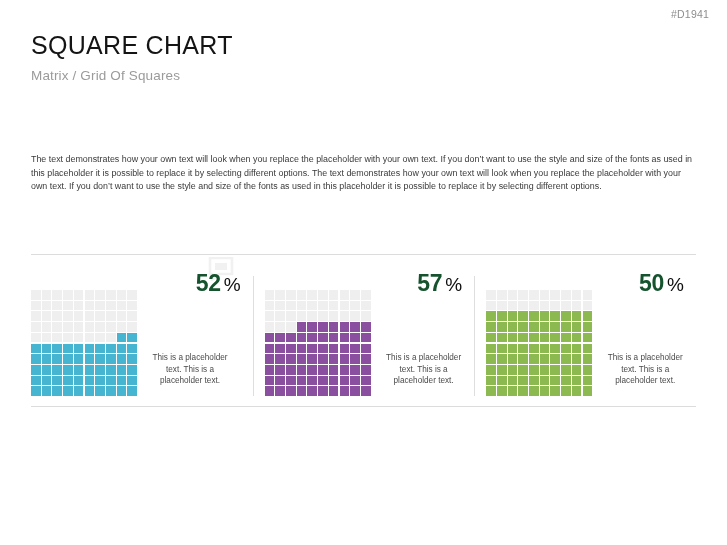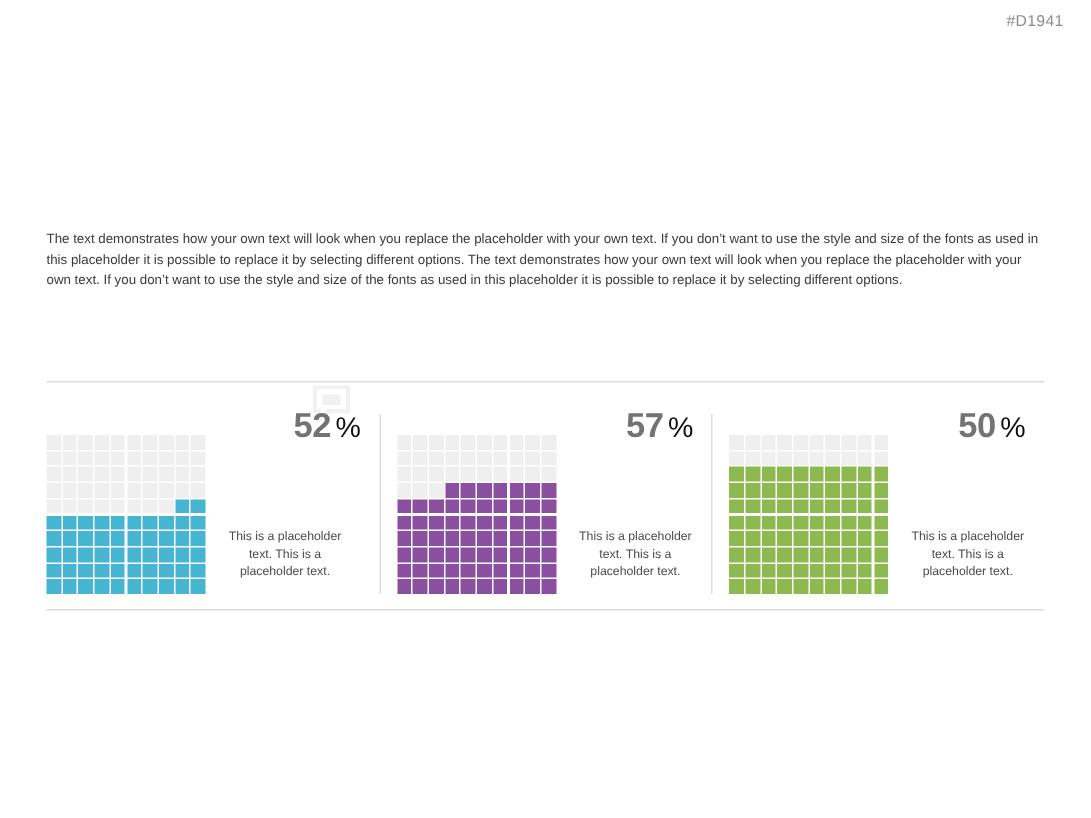--- a/index.html
+++ b/index.html
@@ -150,21 +150,21 @@
   .pct {
     position: absolute;
     top: -4px;
     right: 12px;
     white-space: nowrap;
     line-height: 1;
   }
   .pct-value {
     font-size: 23px;
     font-weight: 700;
-    color: #737373;
+    color: #14532d;
     letter-spacing: -0.3px;
   }
   .pct-sign {
     font-size: 19px;
     font-weight: 400;
     color: #0e0e0e;
     margin-left: 3px;
   }
   .panel-note {
     position: absolute;
@@ -176,20 +176,22 @@
     color: #4a4a4a;
     text-align: center;
   }
 </style>
 </head>
 <body>
 
 <div class="slide-id">#D1941</div>
 
 <div class="header">
+  <h1 class="page-title">SQUARE CHART</h1>
+  <div class="page-subtitle">Matrix / Grid Of Squares</div>
 </div>
 
 <div class="body-copy">The text demonstrates how your own text will look when you replace the placeholder with your own text. If you don’t want to use the style and size of the fonts as used in this placeholder it is possible to replace it by selecting different options. The text demonstrates how your own text will look when you replace the placeholder with your own text. If you don’t want to use the style and size of the fonts as used in this placeholder it is possible to replace it by selecting different options.</div>
 
 <div class="rule rule-top"></div>
 
 <div class="watermark">
   <span class="watermark-logo">
     <svg width="26" height="24" viewBox="0 0 26 24" xmlns="http://www.w3.org/2000/svg">
       <path d="M2 1 H24 V17 H11 L4 23 V17 H2 Z" fill="none" stroke="#f1f1f1" stroke-width="2.6"></path>

